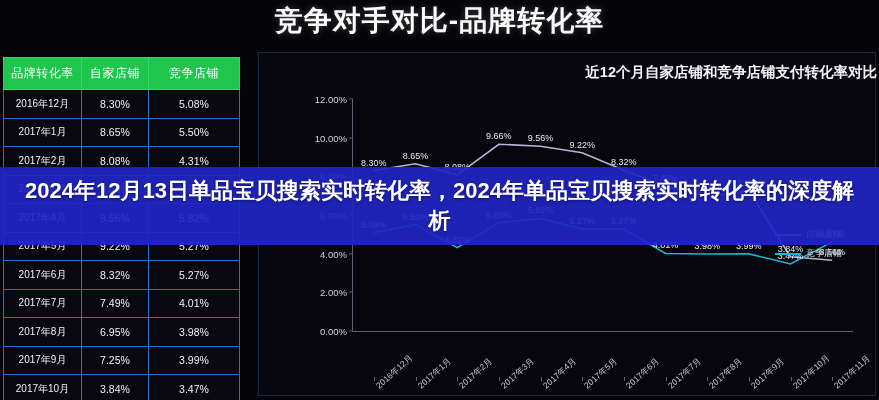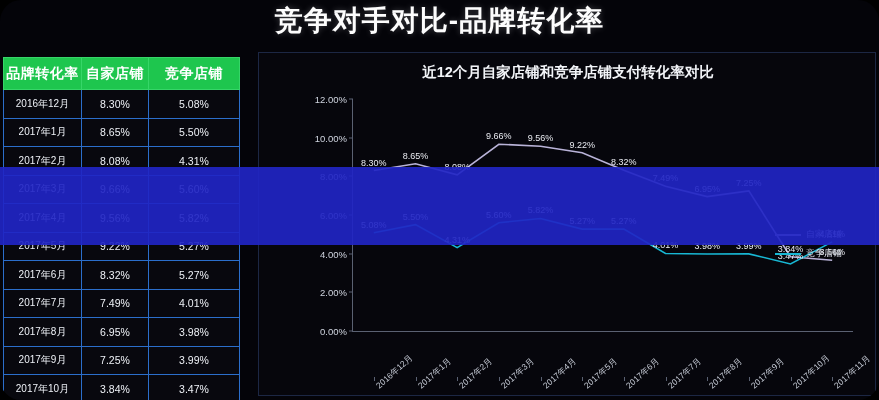--- a/index.html
+++ b/index.html
@@ -1,48 +1,48 @@
 <!DOCTYPE html>
 <html><head>
 <meta charset="utf-8">
 <style>
   html,body{margin:0;padding:0;background:#000;}
   body{width:879px;height:400px;overflow:hidden;font-family:"Liberation Sans","DejaVu Sans",sans-serif;}
-  #page{position:relative;width:879px;height:400px;background:#040409;overflow:hidden;border-radius:21px;}
+  #page{position:relative;width:879px;height:400px;background:#040409;overflow:hidden;}
 
   
   .page-title{
     position:absolute;left:0;top:2px;width:879px;text-align:center;
     color:#fdfdfd;font-size:28px;font-weight:700;letter-spacing:1px;
     text-shadow:0 0 6px rgba(255,255,255,.25);
   }
 
   
   .table-wrap{position:absolute;left:3px;top:57px;width:236px;}
   table.conv{border-collapse:collapse;width:236px;table-layout:fixed;}
   table.conv th{
-    background:#1ec64e;color:#ffffff;font-size:14px;font-weight:700;
+    background:#1ec64e;color:#ffffff;font-size:12px;font-weight:400;
     height:29px;border:1px solid #36d668;letter-spacing:.5px;
   }
   table.conv td{
     background:#08080e;color:#eef1f6;font-size:10.5px;text-align:center;
     height:25.5px;border:1px solid #2b6ecb;font-weight:400;
   }
   table.conv td.m{font-size:10px;}
   table.conv col.c1{width:78px;}
   table.conv col.c2{width:67px;}
   table.conv col.c3{width:91px;}
 
   
   .chart-panel{
     position:absolute;left:258px;top:52px;width:618px;height:344px;
     background:#06060c;border:1px solid #1c2744;box-sizing:border-box;
   }
   .chart-title{
-    position:absolute;left:0;top:10px;width:618px;text-align:center;
+    position:absolute;left:0;top:10px;width:618px;text-align:right;
     color:#f2f4f8;font-size:14.5px;font-weight:700;
   }
   .plot{position:absolute;left:94px;top:46px;width:500px;height:232px;}
   .axis-y{position:absolute;left:93px;top:46px;width:1px;height:233px;background:#5a6172;}
   .axis-x{position:absolute;left:93px;top:278px;width:501px;height:1px;background:#5a6172;}
   .ytick{
     position:absolute;right:100%;margin-right:6px;transform:translateY(-50%);
     color:#cfd4df;font-size:9.5px;white-space:nowrap;margin-left:28px;
   }
   .ytickmark{position:absolute;left:-4px;width:4px;height:1px;background:#5a6172;transform:translateY(-50%);}
@@ -174,14 +174,15 @@
           <span class="legend-text">自家店铺</span>
         </div>
         <div class="legend-row">
           <span class="legend-line" style="background: rgb(24, 183, 212);"></span>
           <span class="legend-text">竞争店铺</span>
         </div>
       </div>
   </div>
 
   <div class="overlay"></div>
+  <div class="overlay-text">2024年12月13日单品宝贝搜索实时转化率，2024年单品宝贝搜索实时转化率的深度解析</div>
 
 </div>
 
 </body></html>

